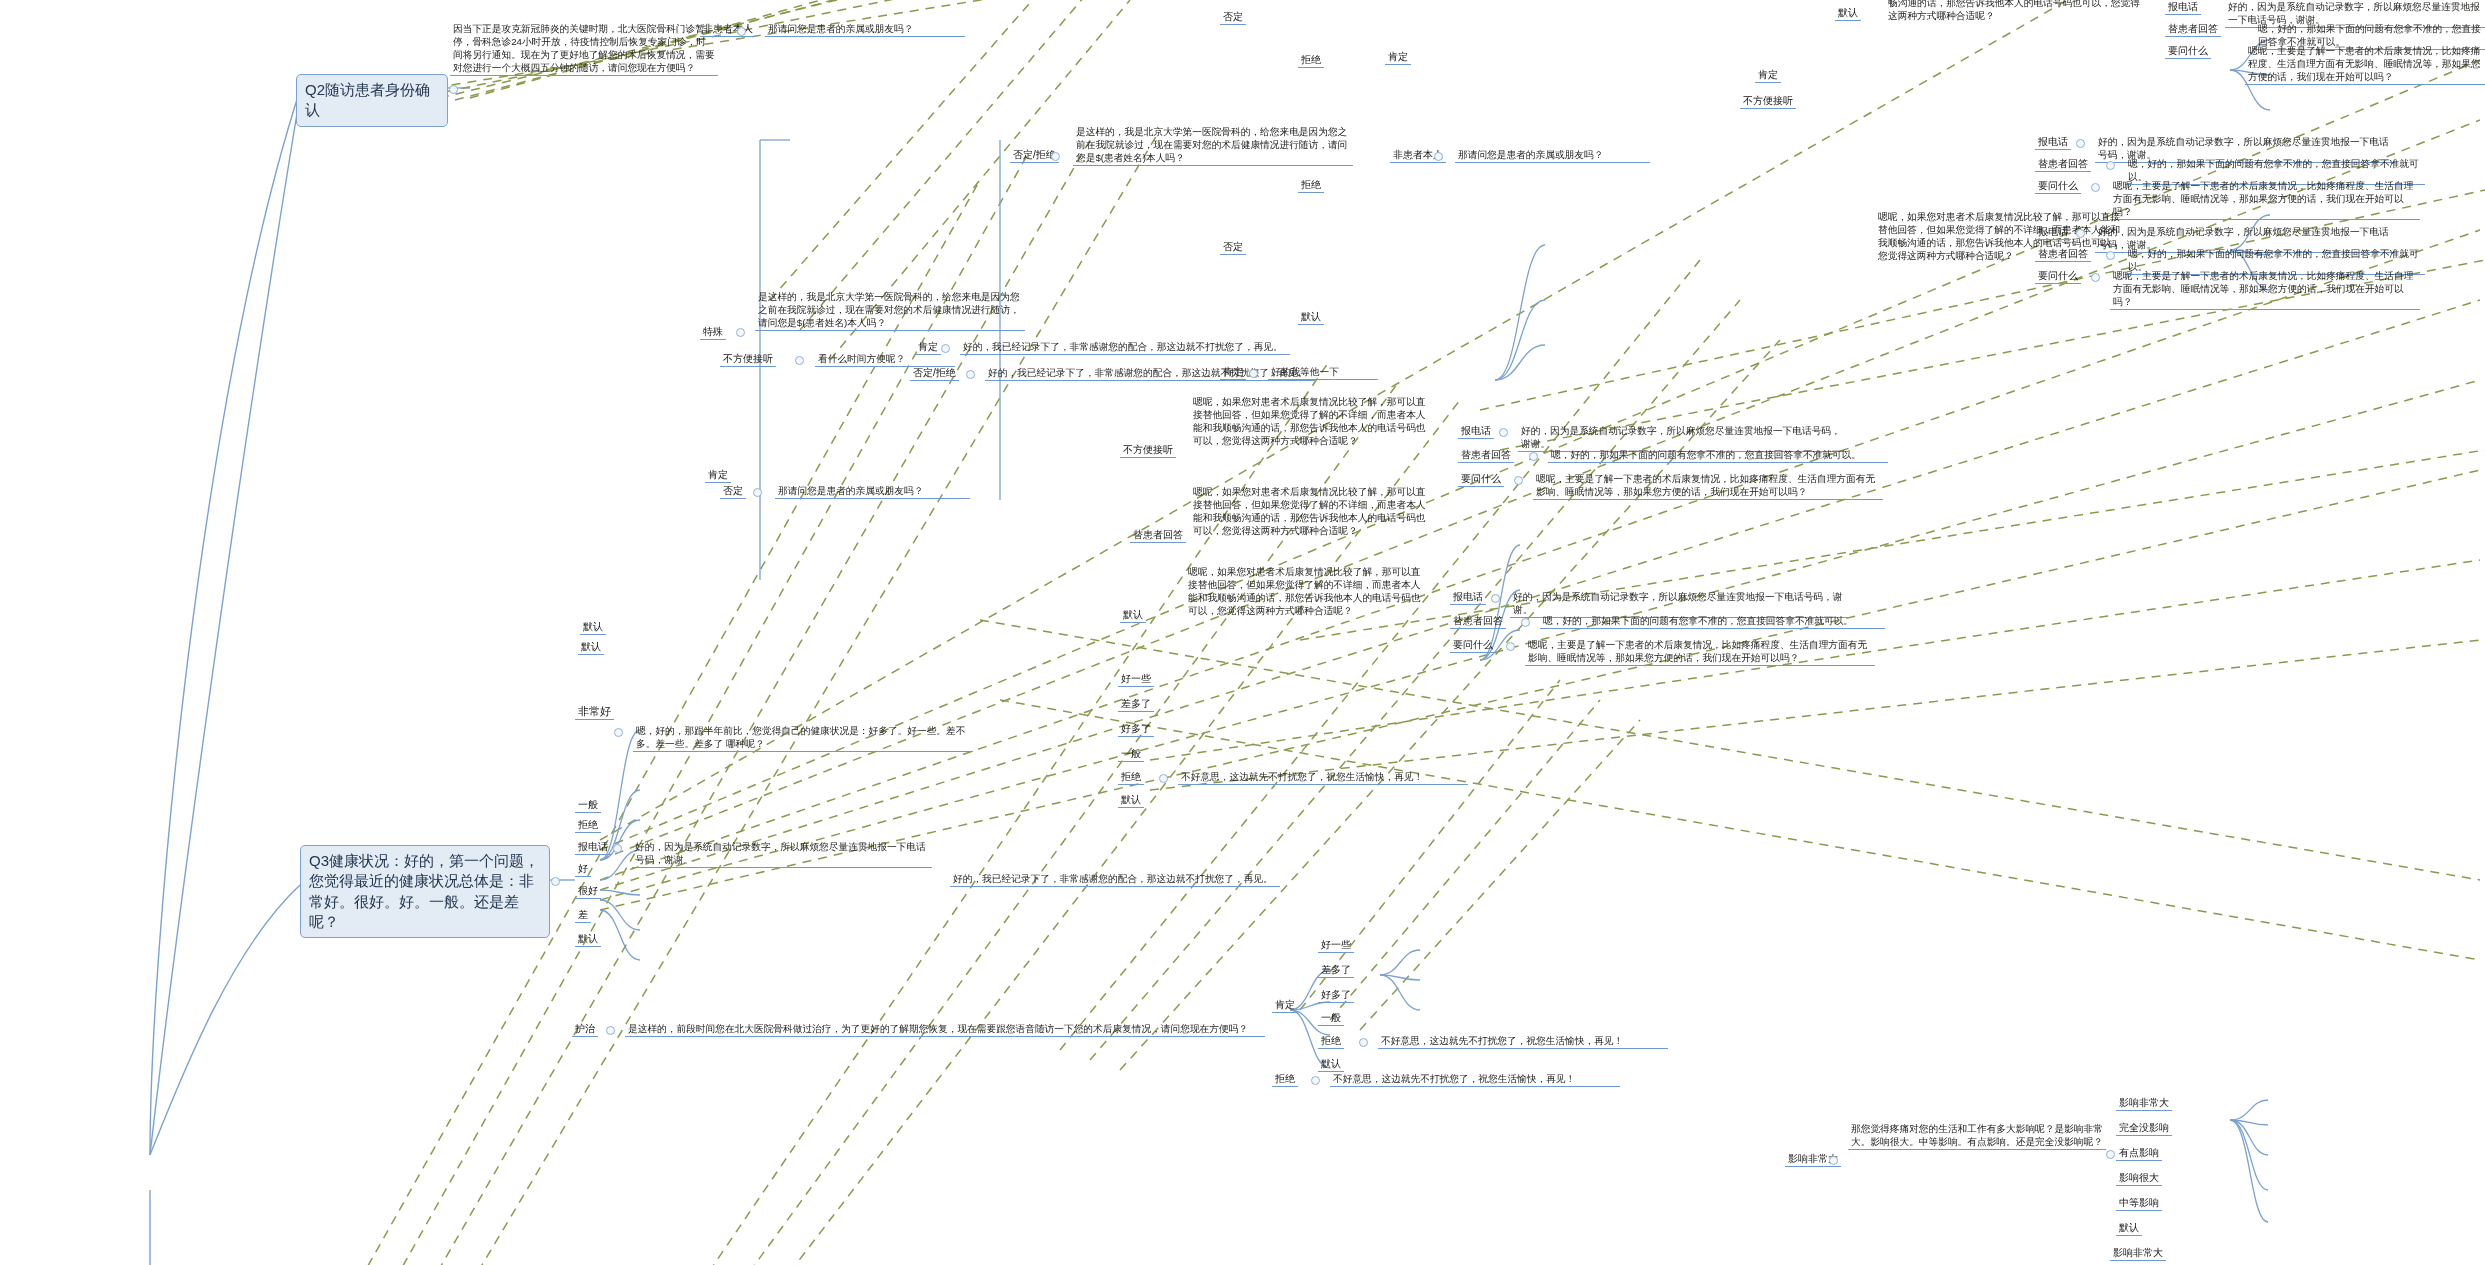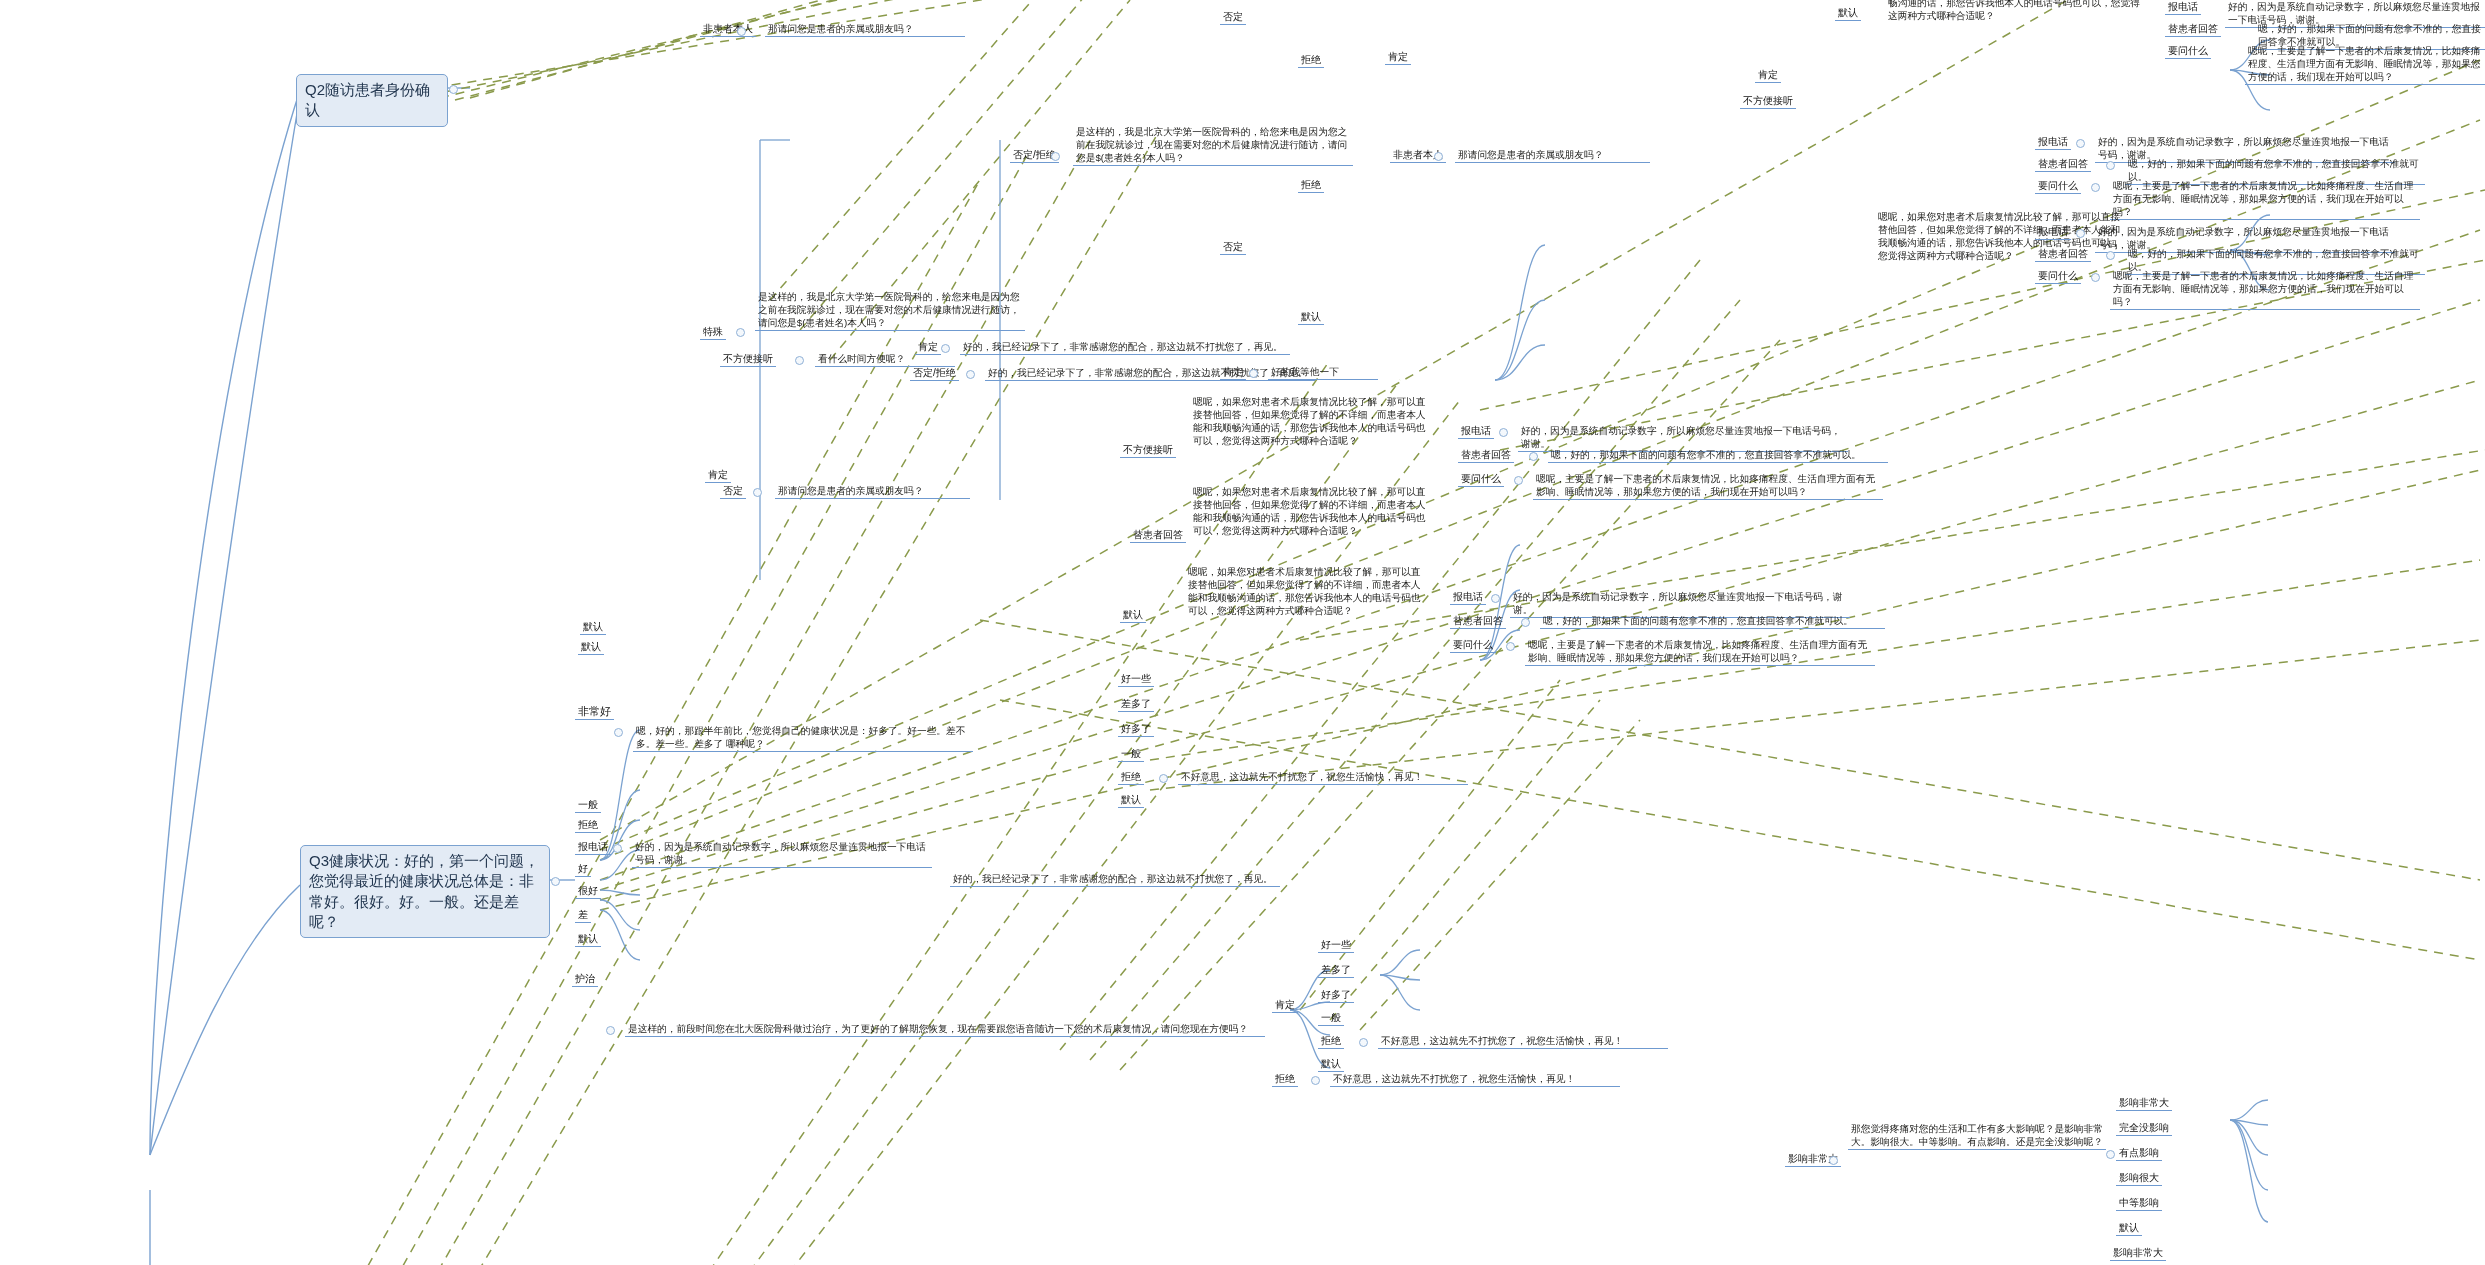--- a/index.html
+++ b/index.html
@@ -171,20 +171,21 @@
       <path d="M760 140 L790 140"></path>
       <path d="M1000 140 L1000 500"></path>
     </g>
   </svg>
 
 
   <div class="topic-node" style="left:296px;top:74px;width:152px;">Q2随访患者身份确认</div>
 
   <div class="topic-node" style="left:300px;top:845px;width:250px;">Q3健康状况：好的，第一个问题，您觉得最近的健康状况总体是：非常好。很好。好。一般。还是差呢？</div>
 
+  <div class="leaf tiny" style="left:450px;top:22px;width:268px;">因当下正是攻克新冠肺炎的关键时期，北大医院骨科门诊暂停，骨科急诊24小时开放，待疫情控制后恢复专家门诊，时间将另行通知。现在为了更好地了解您的术后恢复情况，需要对您进行一个大概四五分钟的随访，请问您现在方便吗？</div>
 
   <div class="label tiny" style="left:700px;top:22px;">非患者本人</div>
   <div class="leaf tiny" style="left:765px;top:22px;width:200px;">那请问您是患者的亲属或朋友吗？</div>
 
   <div class="label tiny" style="left:700px;top:325px;">特殊</div>
   <div class="leaf tiny" style="left:755px;top:290px;width:270px;">是这样的，我是北京大学第一医院骨科的，给您来电是因为您之前在我院就诊过，现在需要对您的术后健康情况进行随访，请问您是$(患者姓名)本人吗？</div>
 
   <div class="label tiny" style="left:720px;top:352px;">不方便接听</div>
   <div class="leaf tiny" style="left:815px;top:352px;width:140px;">看什么时间方便呢？</div>
 
@@ -285,21 +286,21 @@
   <div class="label tiny" style="left:575px;top:932px;">默认</div>
 
   <div class="label tiny" style="left:1118px;top:672px;">好一些</div>
   <div class="label tiny" style="left:1118px;top:697px;">差多了</div>
   <div class="label tiny" style="left:1118px;top:722px;">好多了</div>
   <div class="label tiny" style="left:1118px;top:747px;">一般</div>
   <div class="label tiny" style="left:1118px;top:770px;">拒绝</div>
   <div class="leaf tiny" style="left:1178px;top:770px;width:290px;">不好意思，这边就先不打扰您了，祝您生活愉快，再见！</div>
   <div class="label tiny" style="left:1118px;top:793px;">默认</div>
 
-  <div class="label tiny" style="left:572px;top:972px;">护治</div>
+  <div class="label tiny" style="left:572px;top:1022px;">护治</div>
   <div class="leaf tiny" style="left:625px;top:1022px;width:640px;">是这样的，前段时间您在北大医院骨科做过治疗，为了更好的了解期您恢复，现在需要跟您语音随访一下您的术后康复情况，请问您现在方便吗？</div>
 
   <div class="label tiny" style="left:1318px;top:938px;">好一些</div>
   <div class="label tiny" style="left:1318px;top:963px;">差多了</div>
   <div class="label tiny" style="left:1318px;top:988px;">好多了</div>
   <div class="label tiny" style="left:1318px;top:1011px;">一般</div>
   <div class="label tiny" style="left:1318px;top:1034px;">拒绝</div>
   <div class="leaf tiny" style="left:1378px;top:1034px;width:290px;">不好意思，这边就先不打扰您了，祝您生活愉快，再见！</div>
   <div class="label tiny" style="left:1318px;top:1057px;">默认</div>
 

